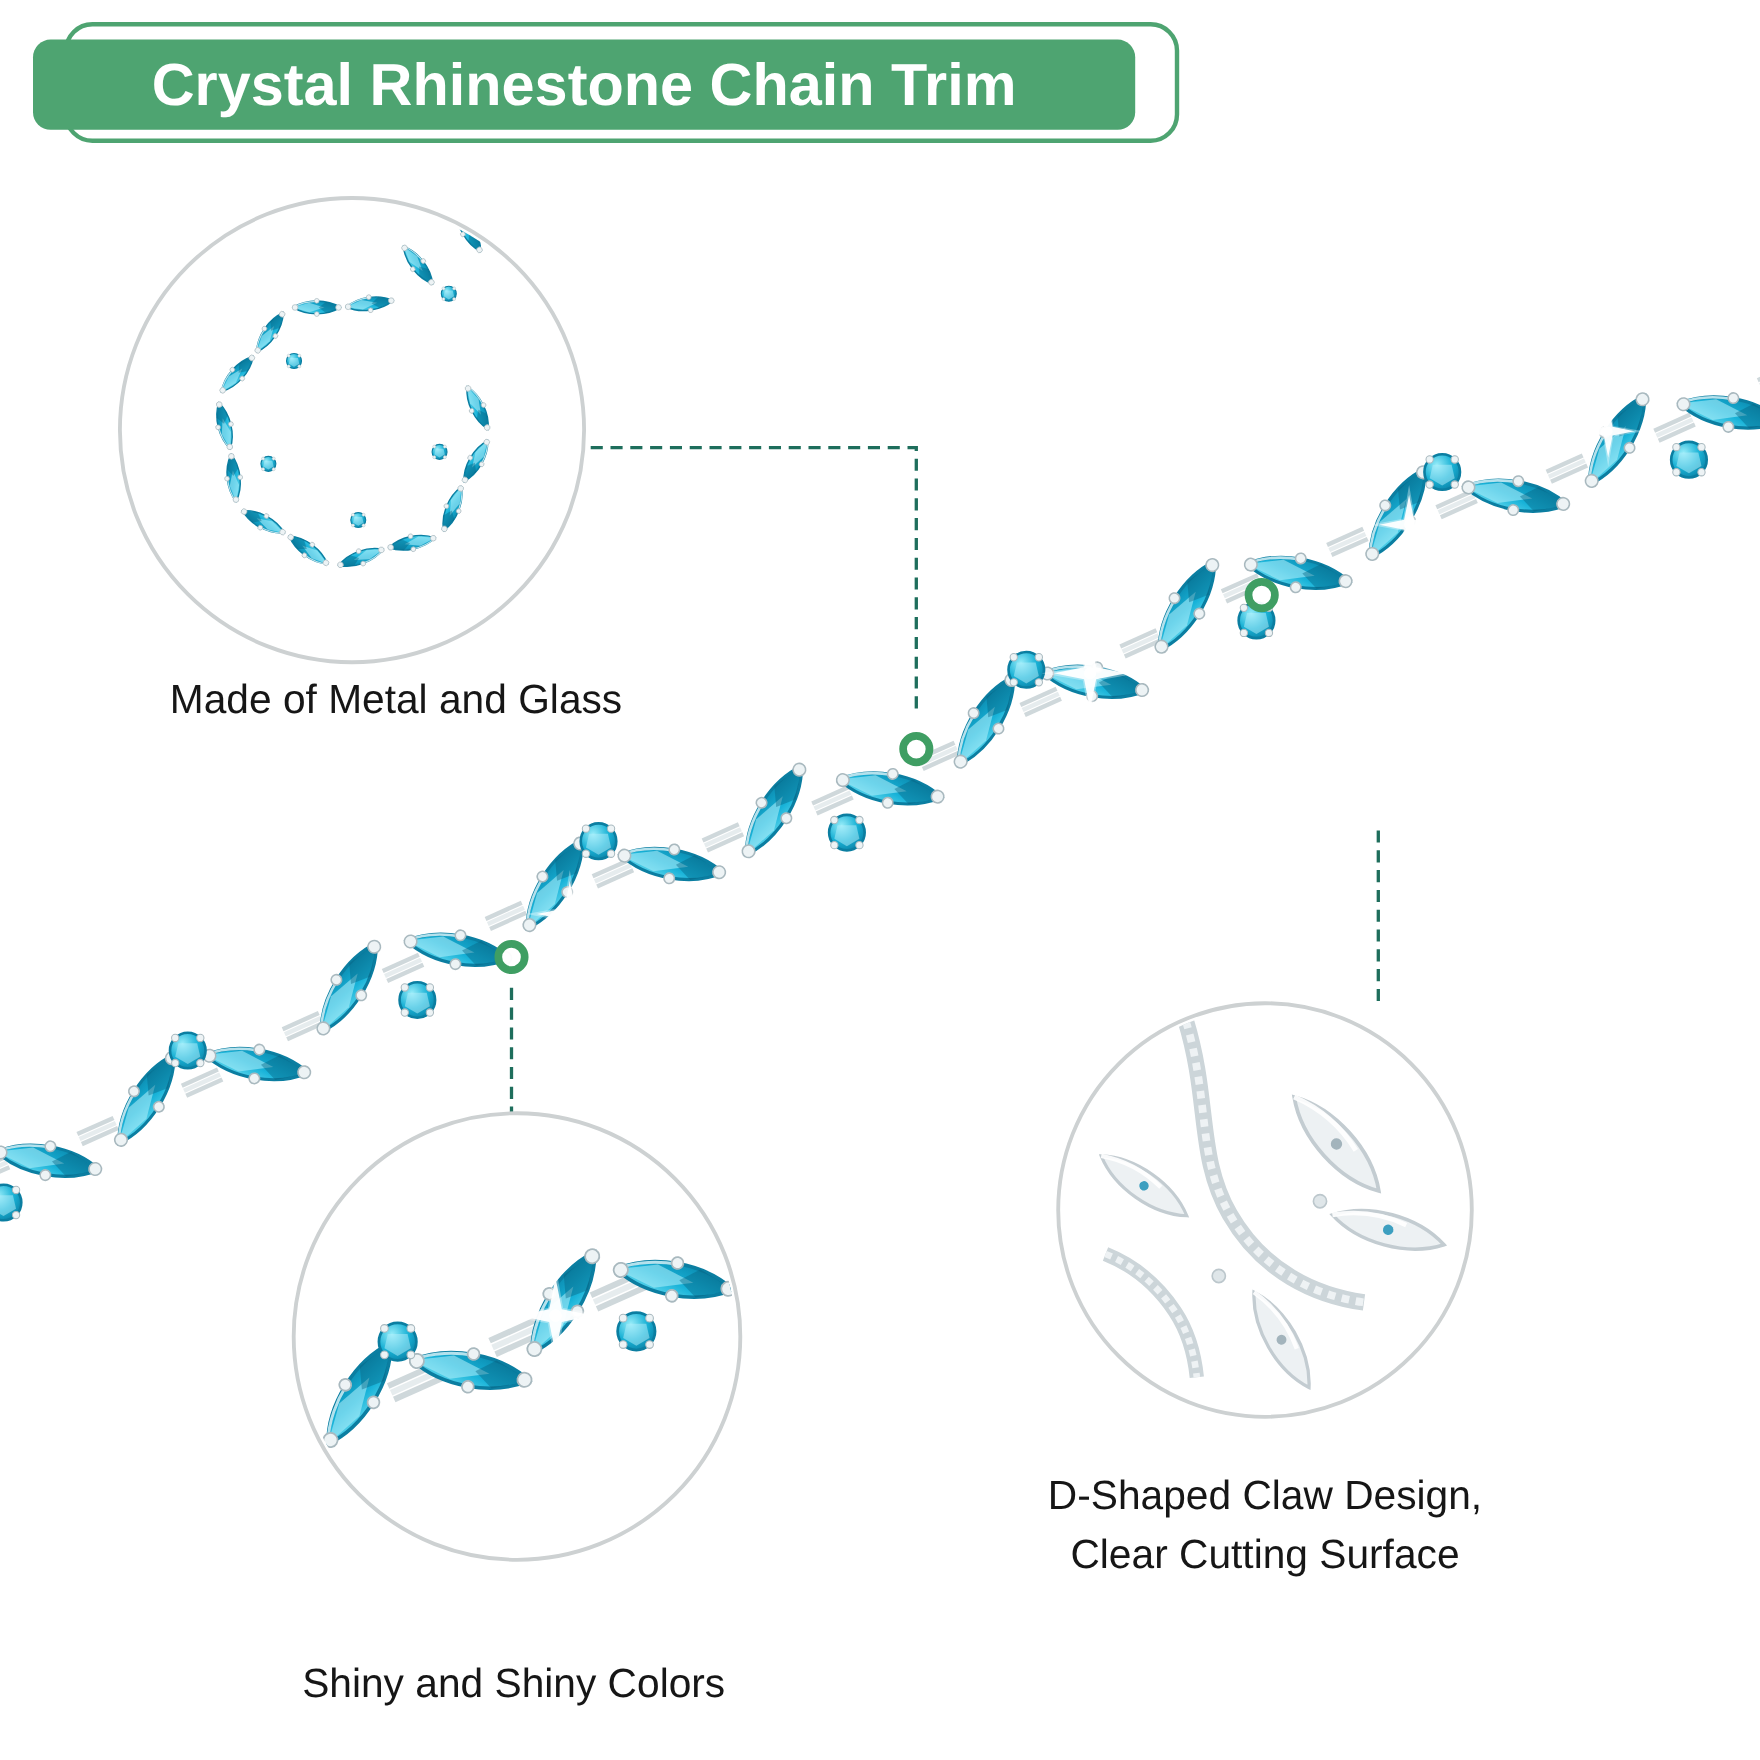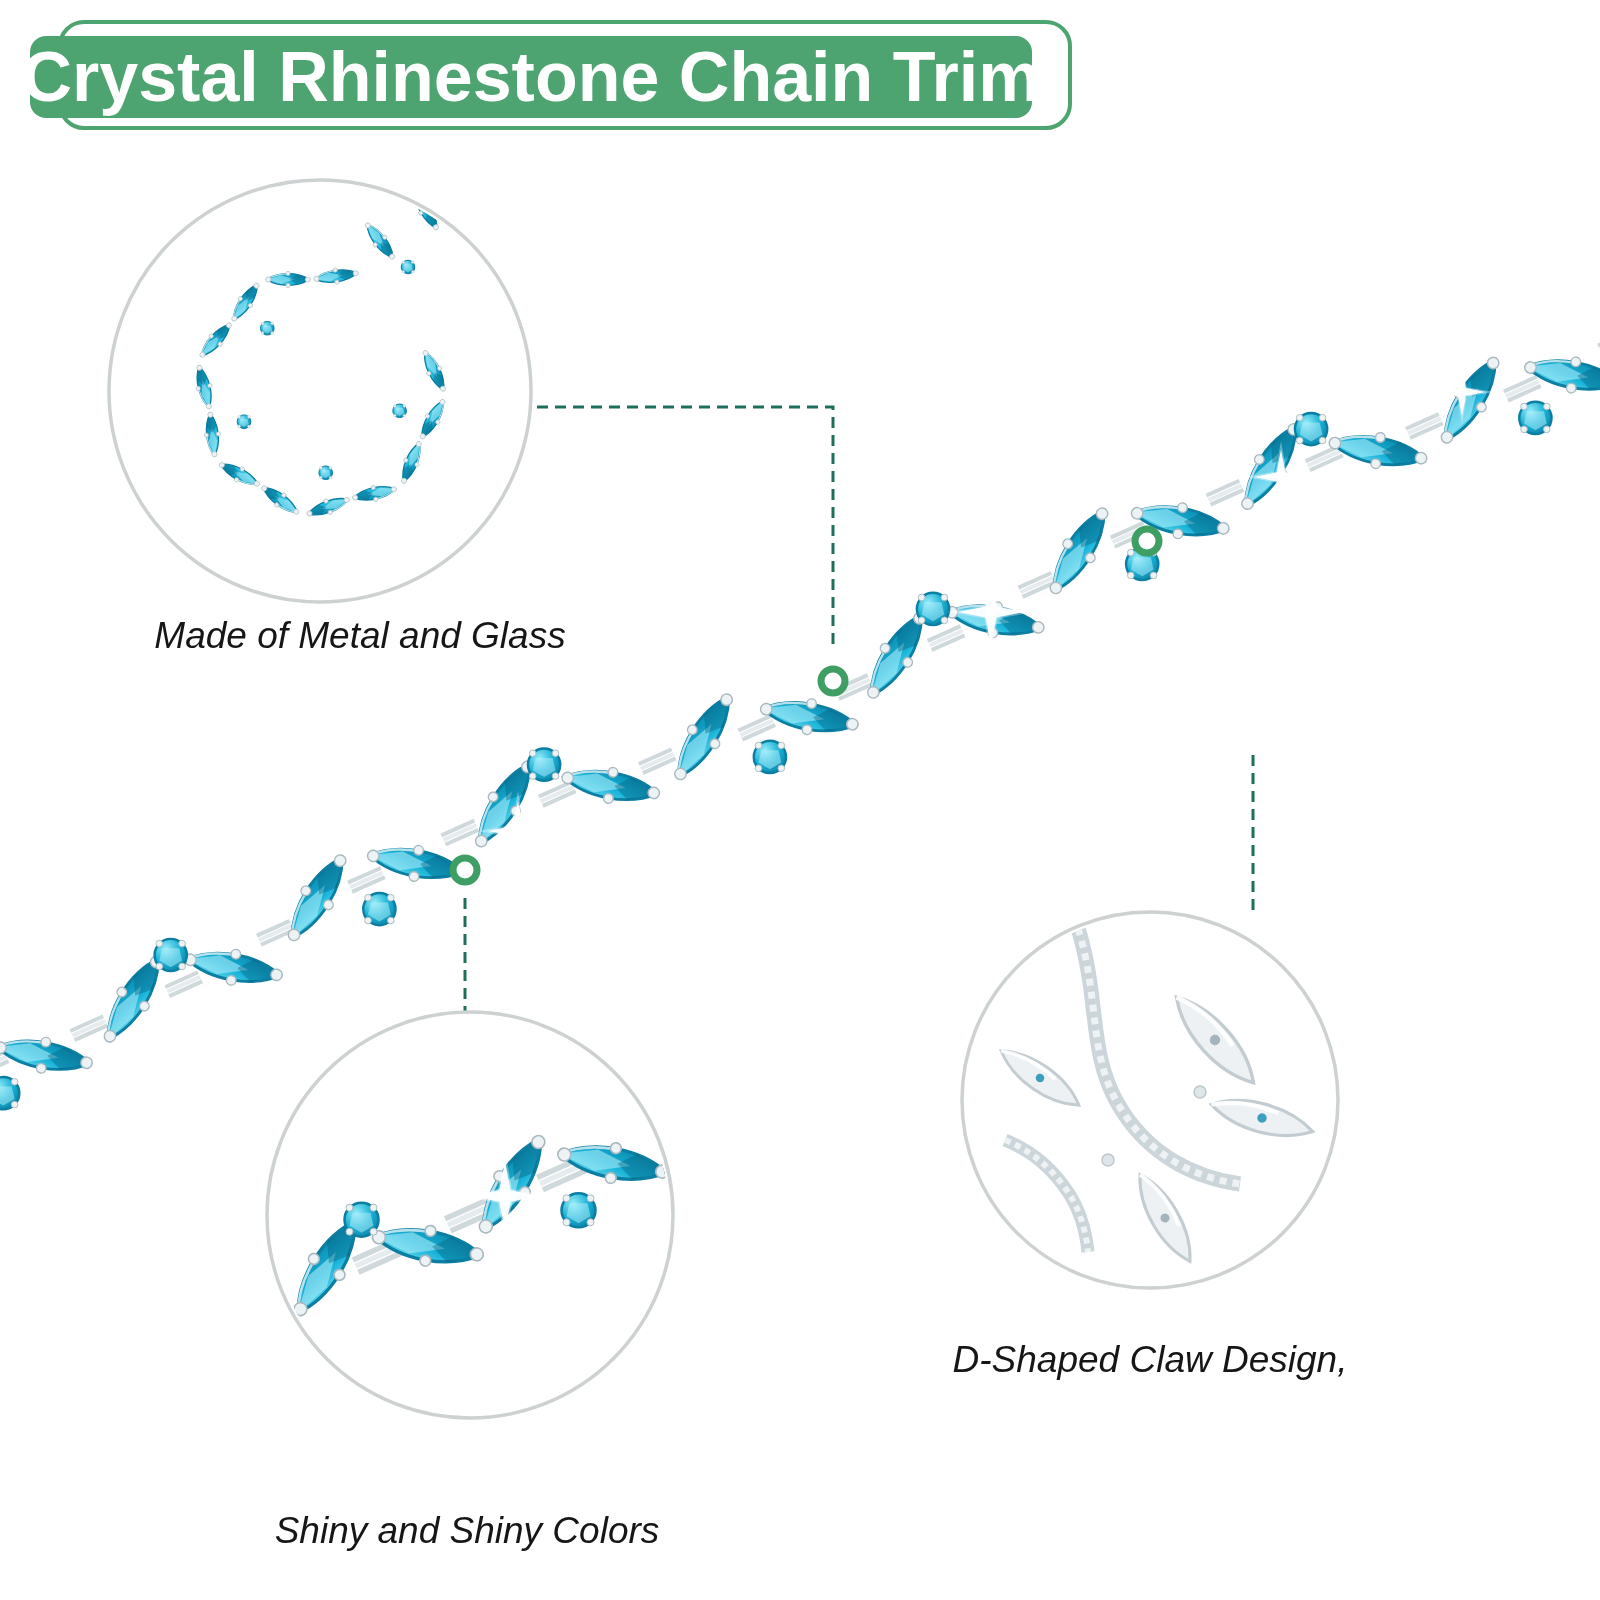--- a/index.html
+++ b/index.html
@@ -11,25 +11,25 @@
   .banner-outline{
     position:absolute;left:58px;top:20px;width:1014px;height:110px;
     border:4px solid var(--banner-green,#4ea471);border-radius:26px;box-sizing:border-box;
   }
   .banner{
     position:absolute;left:30px;top:36px;width:1002px;height:82px;
     background:var(--banner-green,#4ea471);border-radius:16px;
     display:flex;align-items:center;justify-content:center;
   }
   .banner h1{
-    margin:0;color:#ffffff;font-size:70px;font-weight:700;letter-spacing:0;white-space:nowrap;
+    margin:0;color:#ffffff;font-size:54px;font-weight:700;letter-spacing:0;white-space:nowrap;
   }
   .caption{
     position:absolute;color:#161616;font-size:37px;line-height:1.42;
-    text-align:center;font-weight:500;font-style:italic;
+    text-align:center;font-weight:500;
   }
   .caption1{left:60px;top:610px;width:600px;}
   .caption2{left:167px;top:1505px;width:600px;}
   .caption3{left:850px;top:1318px;width:600px;margin-top:16px;}
 </style>
 </head>
 <body>
 
 <div class="canvas">
 
@@ -762,15 +762,16 @@
 
   <div class="banner-outline"></div>
   <div class="banner">
     <h1>Crystal Rhinestone Chain Trim</h1>
   </div>
 
   <div class="caption caption1">Made of Metal and Glass</div>
   <div class="caption caption2">Shiny and Shiny Colors</div>
   <div class="caption caption3">
     <div>D-Shaped Claw Design,</div>
+    <div>Clear Cutting Surface</div>
   </div>
 
 </div>
 
 </body></html>

